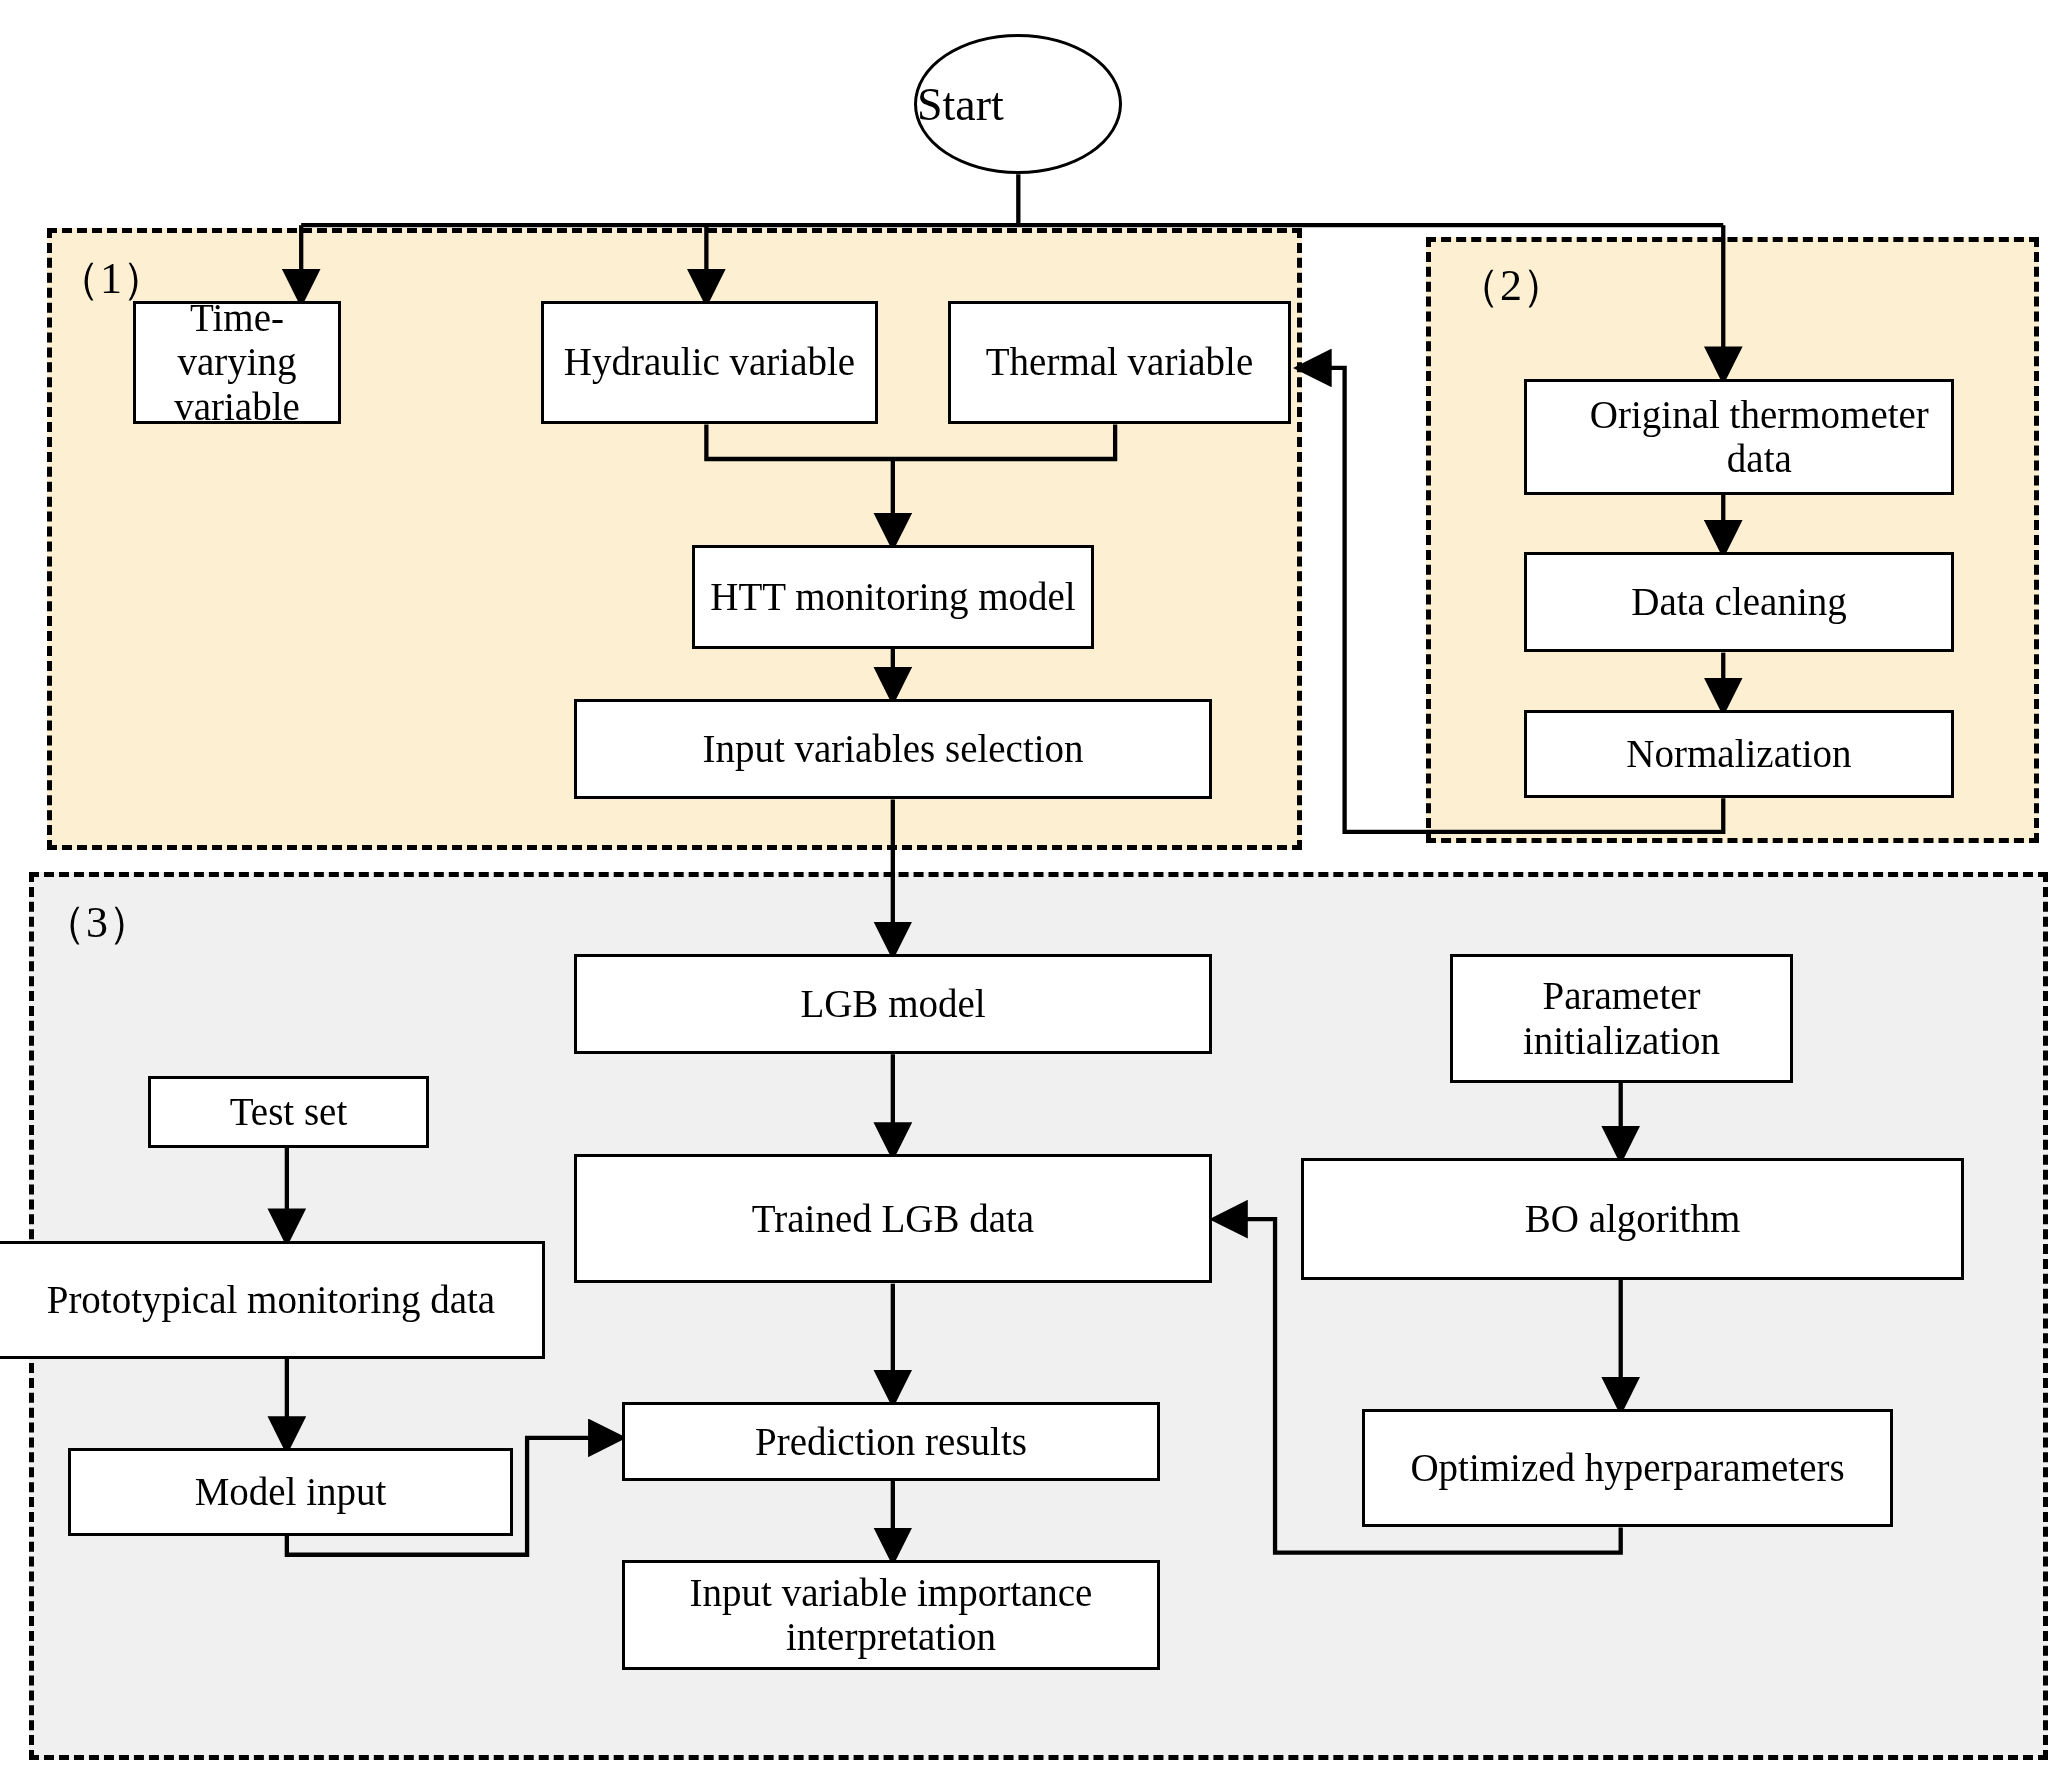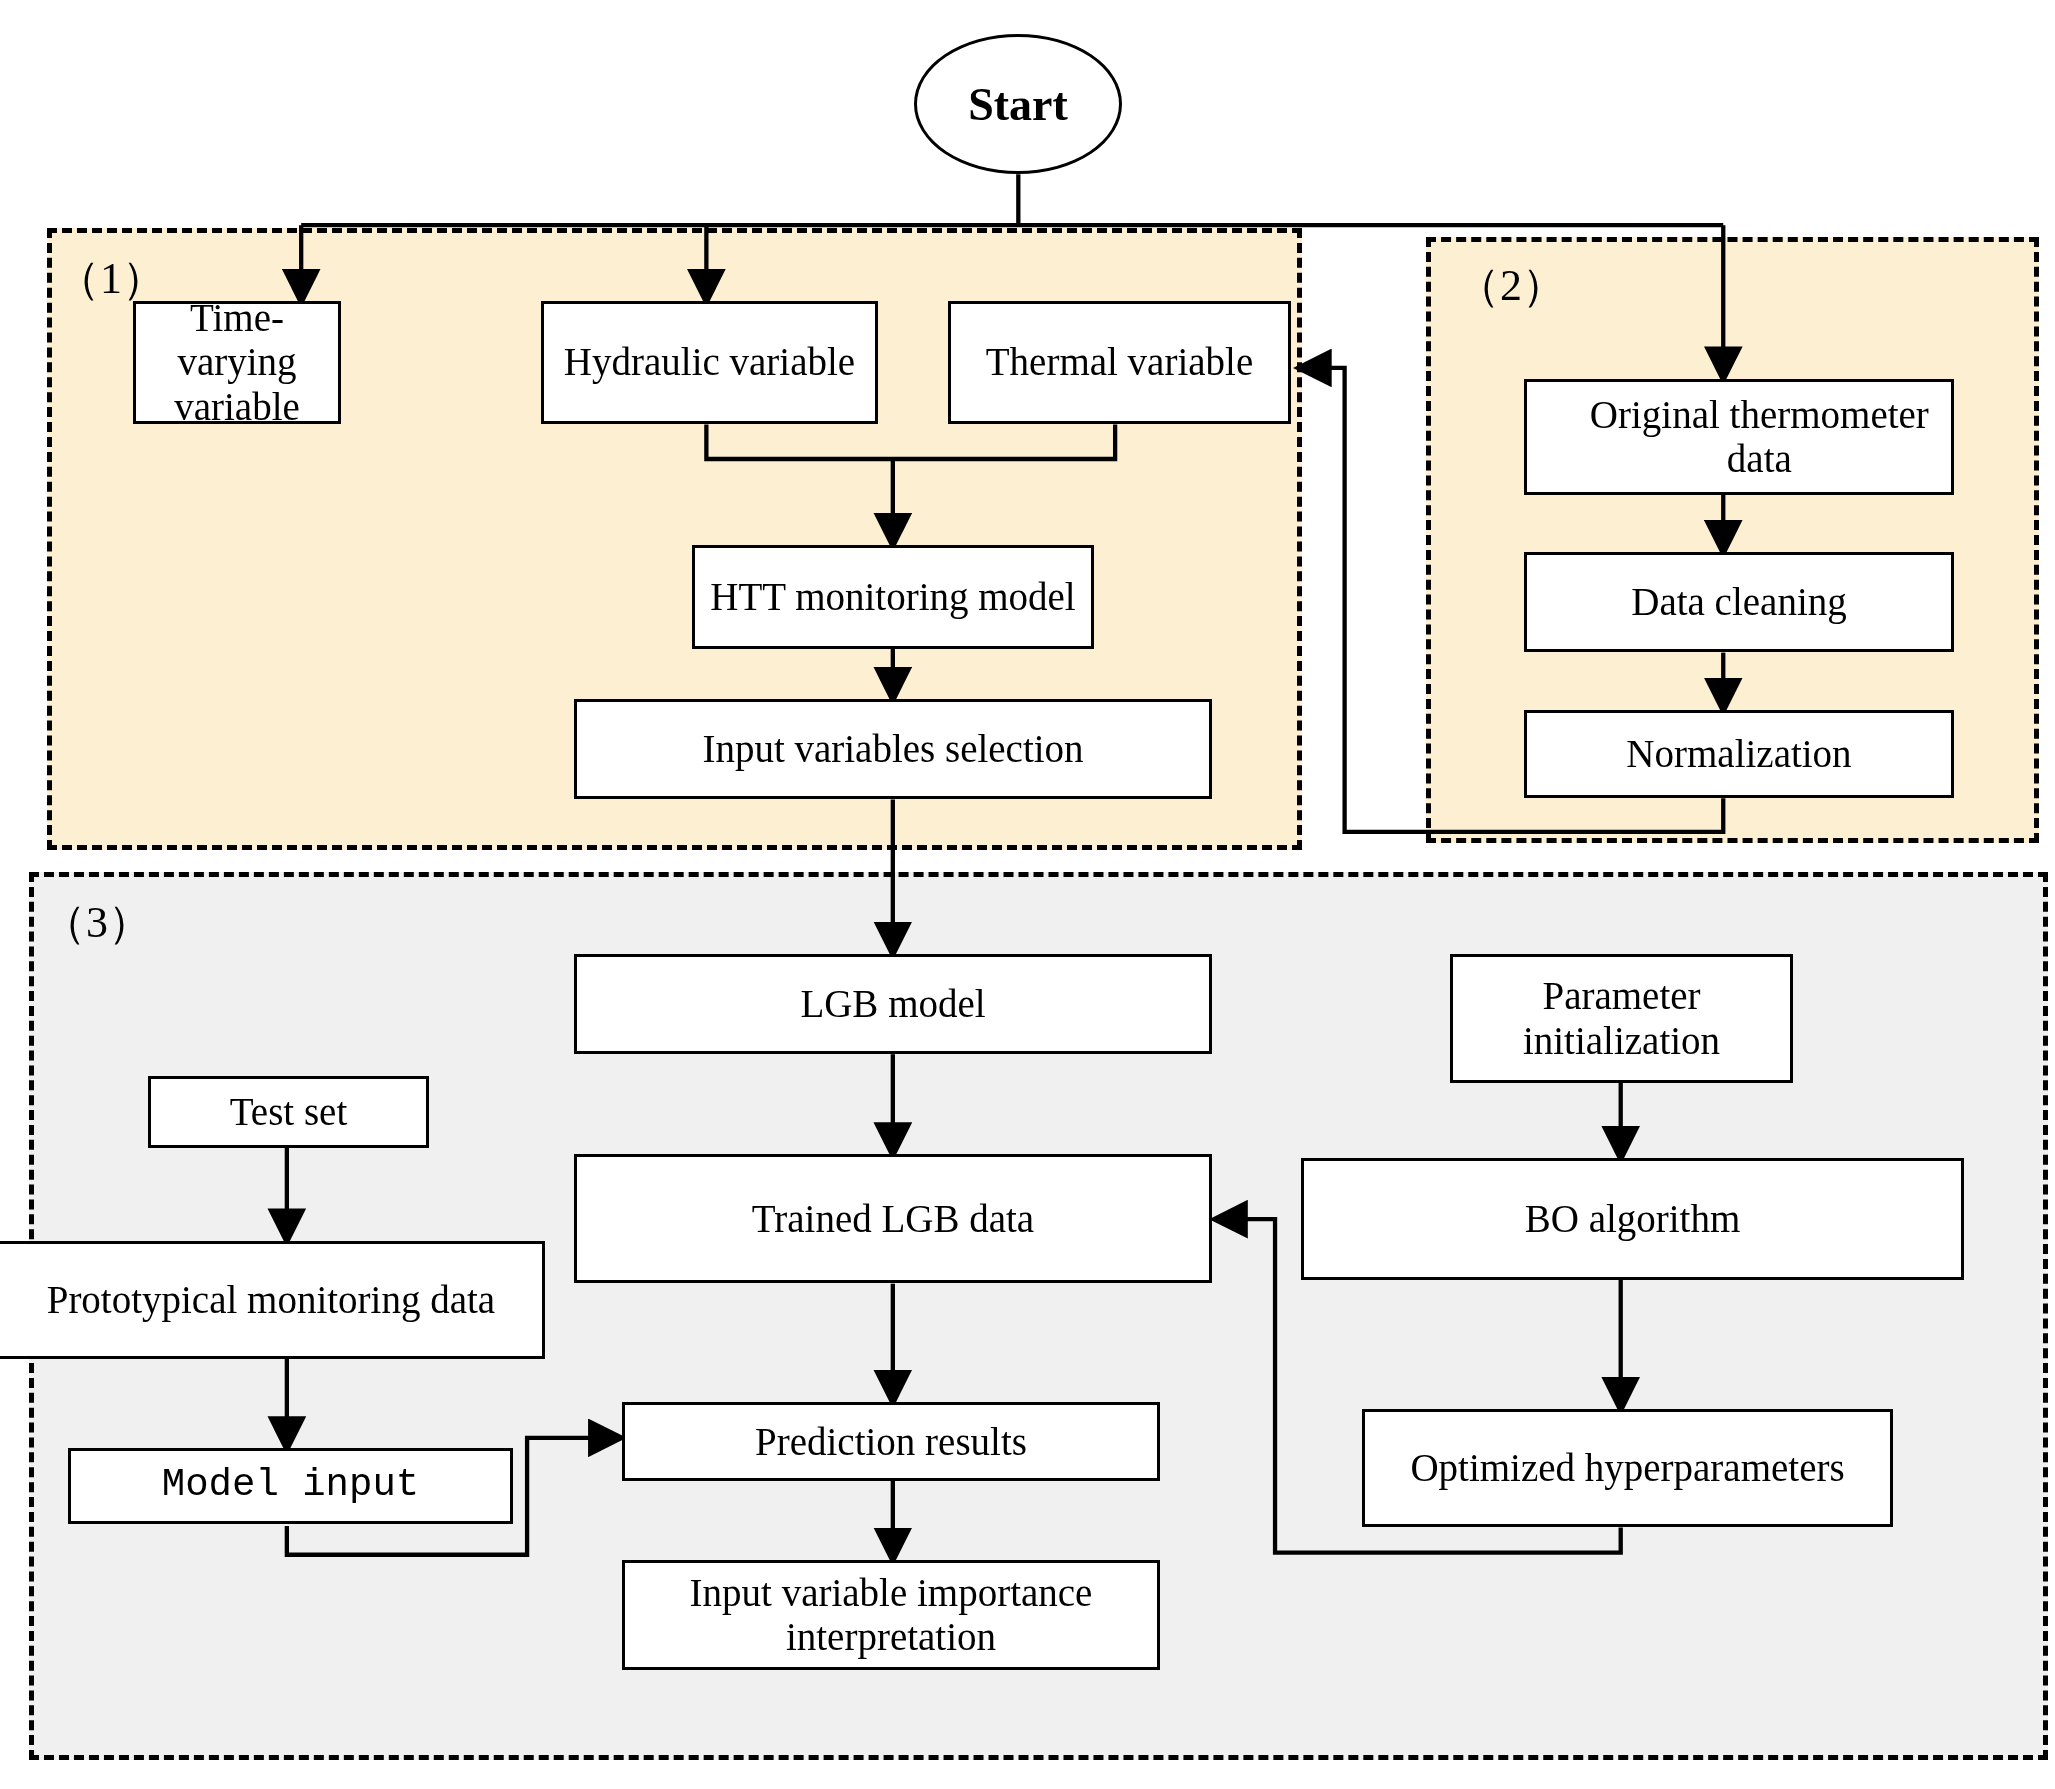--- a/index.html
+++ b/index.html
@@ -26,24 +26,23 @@
     display:flex;align-items:center;justify-content:center;text-align:center;
     color:#000;font-size:39px;line-height:1.12;
     font-family:"Liberation Serif","DejaVu Serif",serif;
     padding:1.4px 4.3px;
   }
   .node.two-line{line-height:1.14;}
 
   .terminator{
     position:absolute;box-sizing:border-box;
     background:#ffffff;border:3.6px solid #000;border-radius:50%;
-    display:flex;align-items:center;justify-content:center;
+    display:flex;align-items:center;
     font-size:46px;color:#000;
     font-family:"Liberation Serif","DejaVu Serif",serif;
-    font-weight:bold;
   }
 </style>
 </head>
 <body>
 
 <div id="root">
 
   <div class="panel" style="left:47px;top:228px;width:1255px;height:622px;background:#FDF0D2;"></div>
   <div class="panel" style="left:1426px;top:237px;width:613px;height:606px;background:#FDF0D2;"></div>
   <div class="panel" style="left:29px;top:872px;width:2019px;height:888px;background:#F0F0F0;"></div>
@@ -155,21 +154,21 @@
   </div>
 
   <div class="node" style="left:148px;top:1076px;width:281px;height:72px;">
     <span>Test set</span>
   </div>
 
   <div class="node two-line" style="left:-3.6px;top:1241px;width:549px;height:118px;">
     <span>Prototypical monitoring data</span>
   </div>
 
-  <div class="node" style="left:68px;top:1448px;width:445px;height:76px;font-family:Liberation Mono, monospace;">
+  <div class="node" style="left:68px;top:1448px;width:445px;height:88px;">
     <span>Model input</span>
   </div>
 
   <div class="node two-line" style="left:1450px;top:954px;width:343px;height:129px;">
     <span>Parameter initialization</span>
   </div>
 
   <div class="node" style="left:1301px;top:1158px;width:663px;height:122px;">
     <span>BO algorithm</span>
   </div>

